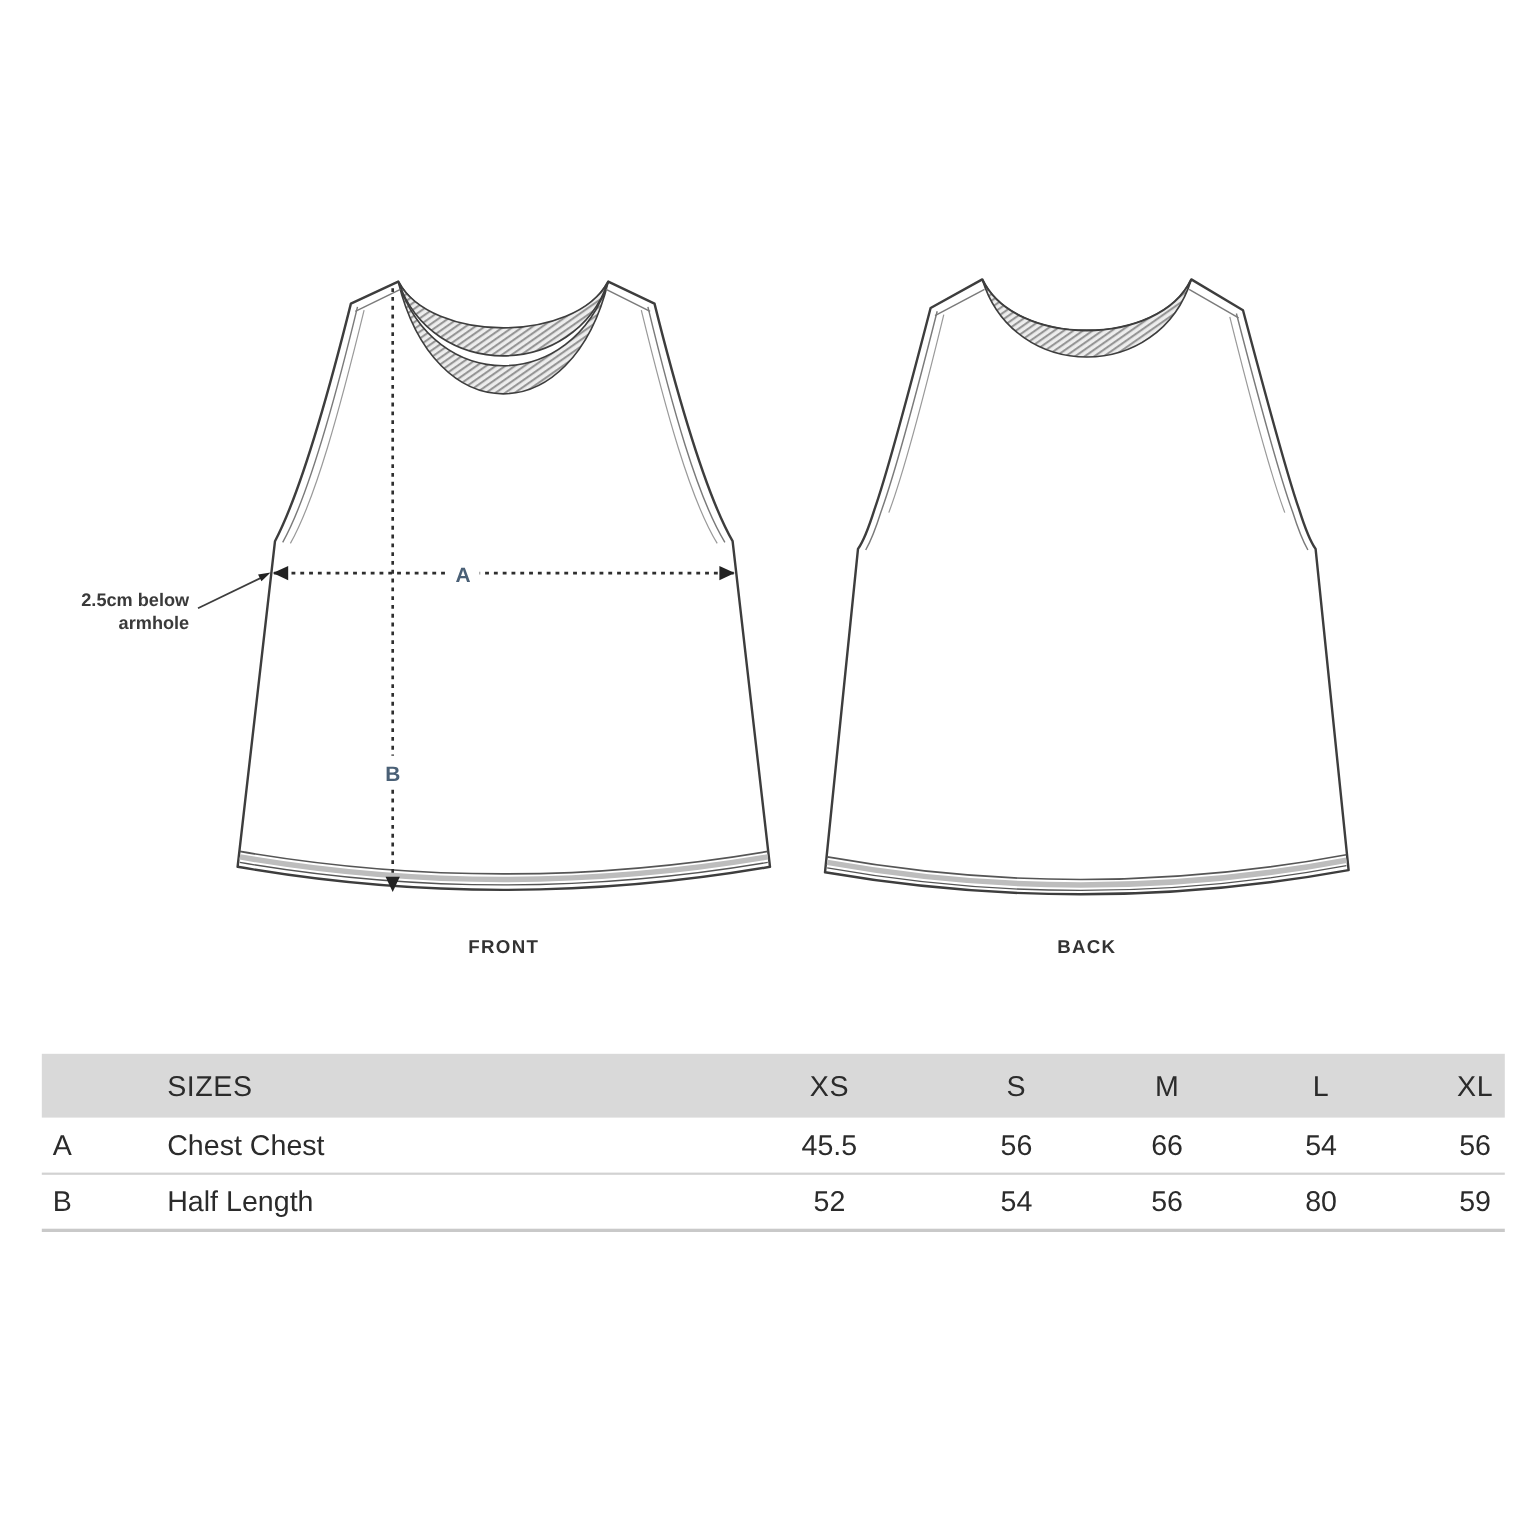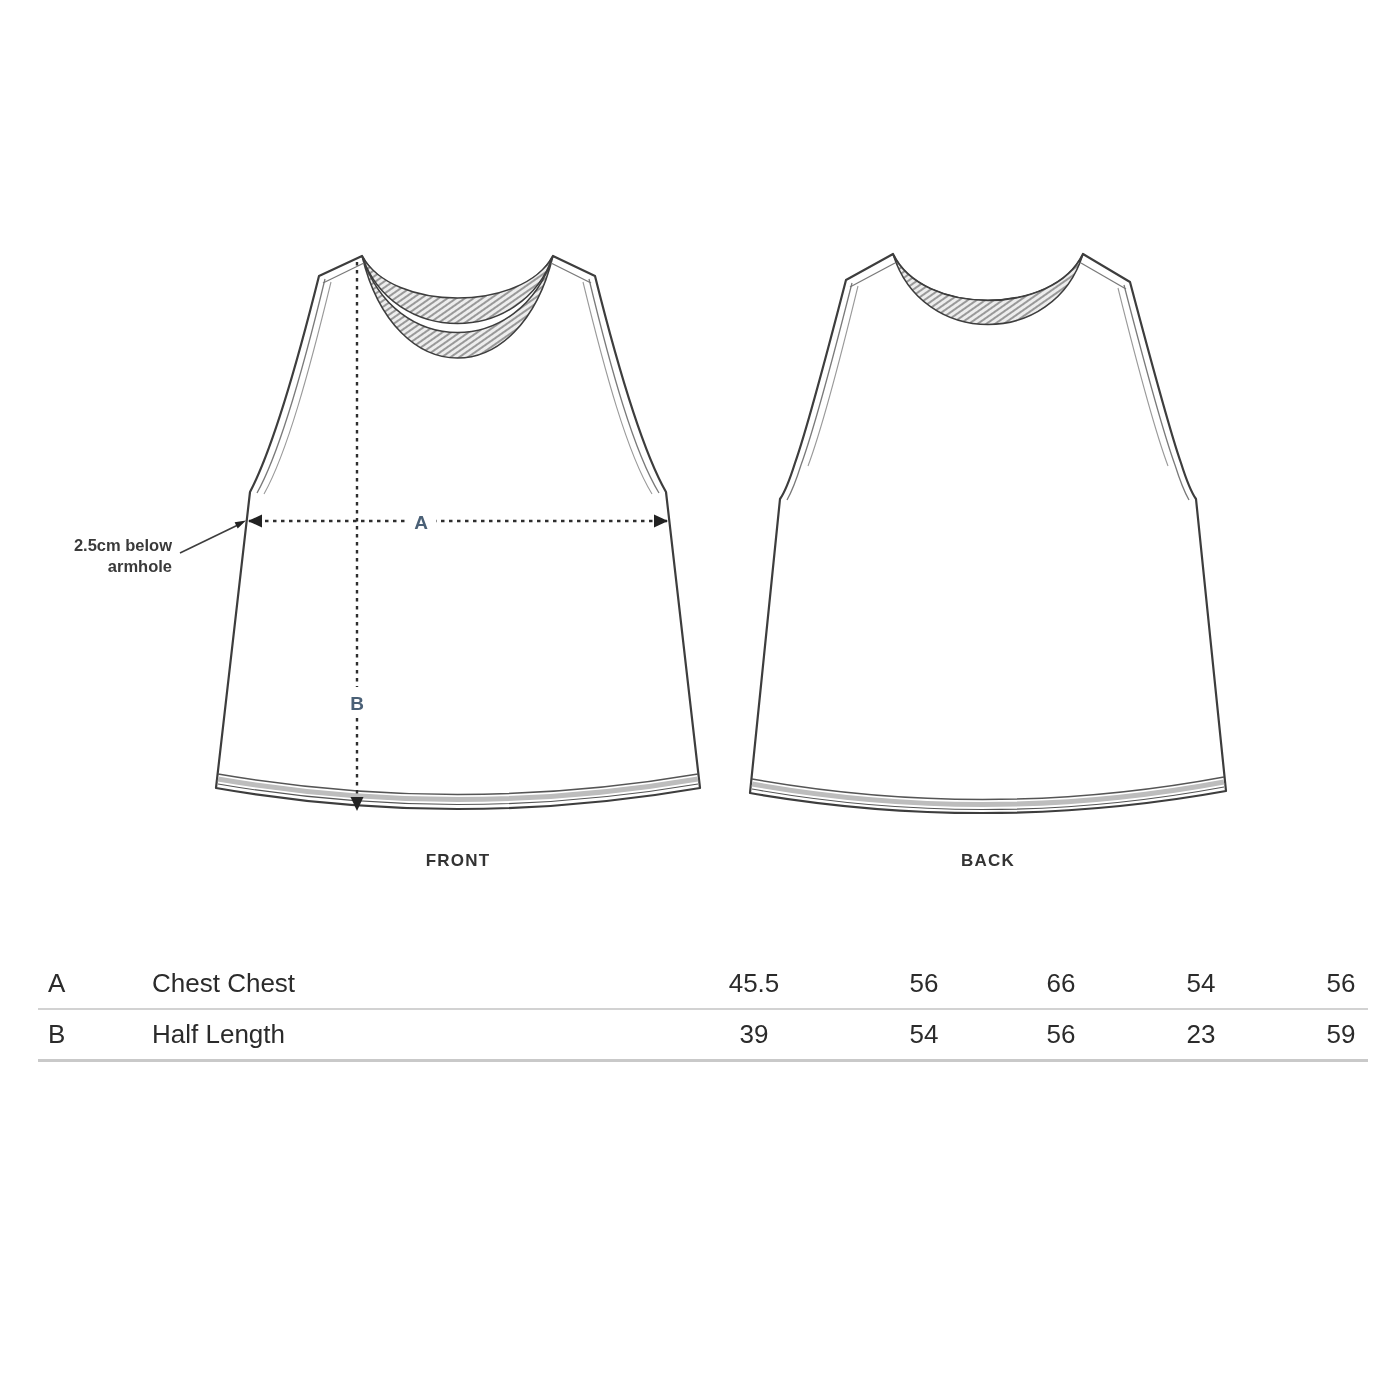--- a/index.html
+++ b/index.html
@@ -124,35 +124,43 @@
       <polygon points="246,520.5 237.7,528.5 234.6,522.2" fill="#222222"></polygon>
       <text x="172" y="551" text-anchor="end" class="note-text">2.5cm below</text>
       <text x="172" y="572" text-anchor="end" class="note-text">armhole</text>
     </g>
 
     <text x="458" y="866" text-anchor="middle" class="view-label">FRONT</text>
     <text x="988" y="866" text-anchor="middle" class="view-label">BACK</text>
   </svg>
 
   <div id="size-table">
+    <div class="t-header">
+      <span class="cell cell-name">SIZES</span>
+      <span class="cell col c0">XS</span>
+      <span class="cell col c1">S</span>
+      <span class="cell col c2">M</span>
+      <span class="cell col c3">L</span>
+      <span class="cell col c4">XL</span>
+    </div>
 
     <div class="t-row row-a">
       <span class="cell cell-letter">A</span>
       <span class="cell cell-name">Chest Chest</span>
       <span class="cell col c0">45.5</span>
       <span class="cell col c1">56</span>
       <span class="cell col c2">66</span>
       <span class="cell col c3">54</span>
       <span class="cell col c4">56</span>
     </div>
 
     <div class="t-row row-b">
       <span class="cell cell-letter">B</span>
       <span class="cell cell-name">Half Length</span>
-      <span class="cell col c0">39</span>
+      <span class="cell col c0">52</span>
       <span class="cell col c1">54</span>
       <span class="cell col c2">56</span>
-      <span class="cell col c3">23</span>
+      <span class="cell col c3">80</span>
       <span class="cell col c4">59</span>
     </div>
   </div>
 
 </div>
 
 </body></html>

